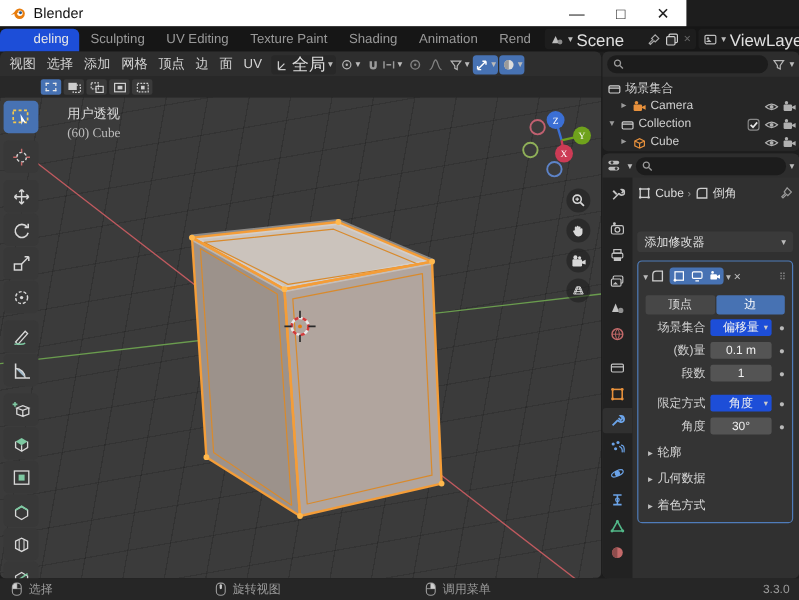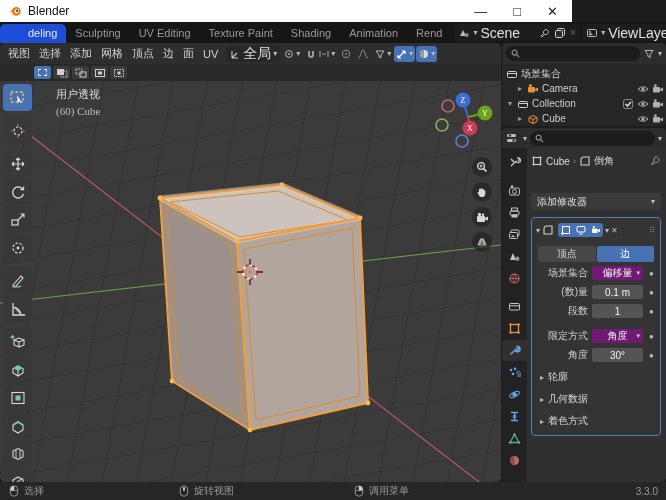--- a/index.html
+++ b/index.html
@@ -117,21 +117,21 @@
   .vtab-row { display:flex; gap:1px; margin:7px 2px 2px; }
   .vtab { flex:1; height:16px; border-radius:2px; background:#474747; display:flex; align-items:center;
     justify-content:center; font-size:10px; color:#dcdcdc; }
   .vtab.active { background:#4772b3; color:#fff; }
 
   .prow { display:flex; align-items:center; height:16px; margin-top:3px; gap:4px; }
   .prow .plabel { width:52px; text-align:right; font-size:10px; color:#cfcfcf; white-space:nowrap; flex:none; }
   .pfield { flex:1; height:14px; border-radius:2px; display:flex; align-items:center; justify-content:center;
     font-size:10px; color:#f0f0f0; position:relative; }
   .pfield.num { background:#545454; }
-  .pfield.drop { background:#701a75; }
+  .pfield.drop { background:#1d4ed8; }
   .pfield.drop .dchev { position:absolute; right:3px; font-size:7px; color:#ccc; }
   .kdot { width:9px; flex:none; text-align:center; color:#b9b9b9; font-size:8px; }
   .prow.spaced { margin-top:9px; }
 
   .psec { display:flex; align-items:center; gap:4px; height:16px; margin-top:6px; padding-left:4px; }
   .psec .arrow { font-size:8px; color:#bdbdbd; }
   .psec .stext { font-size:10px; color:#d8d8d8; }
 
   
   .statusbar { position:absolute; bottom:0; left:0; width:666px; height:18px; background:#262626;

